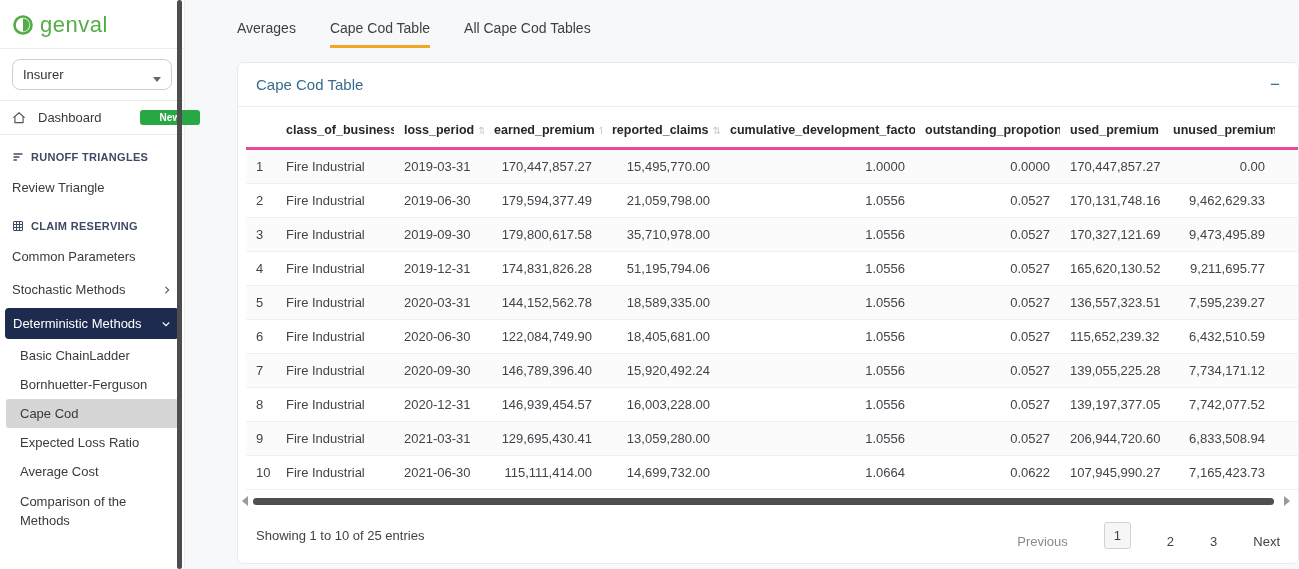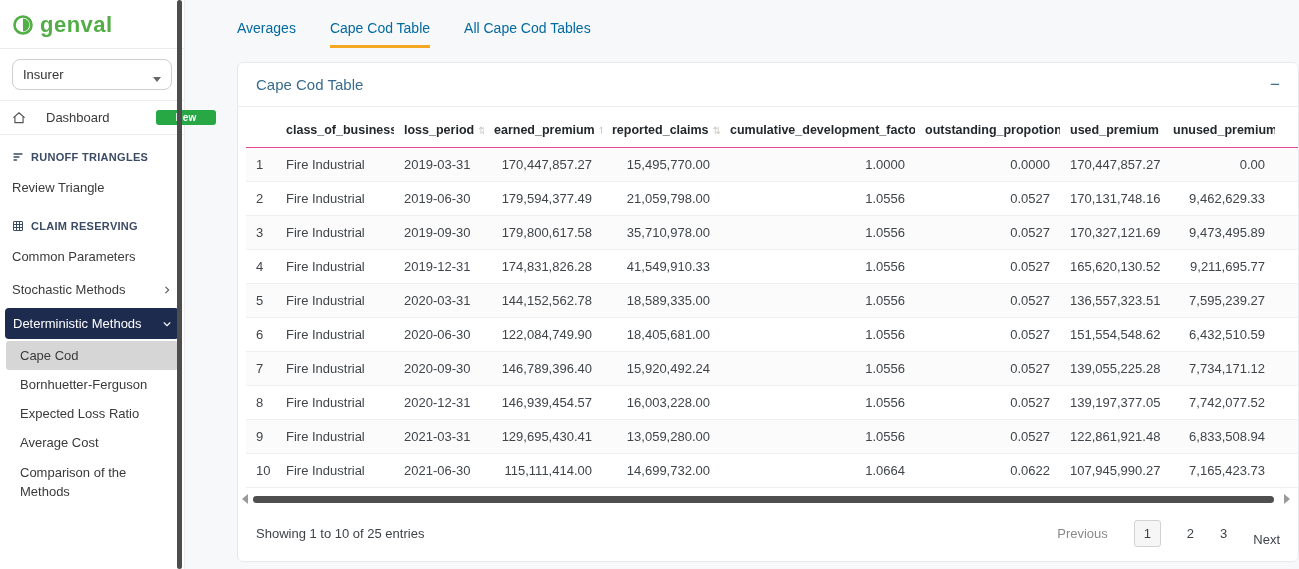--- a/index.html
+++ b/index.html
@@ -14,30 +14,30 @@
   .sidebar {
     width:185px; min-width:185px; height:569px;
     background:#fff; position:relative;
     border-right:1px solid #ececec;
   }
   .sidebar-scrollbar {
     position:absolute; right:2px; top:0; width:5px; height:569px;
     background:#4d4d4d; border-radius:3px;
   }
   .logo-row { display:flex; align-items:center; gap:6px; padding:12px 12px 10px 12px; }
-  .logo-text { font-size:22px; font-weight:700; color:#53ae47; letter-spacing:0.5px;text-align:right; }
+  .logo-text { font-size:22px; font-weight:400; color:#53ae47; letter-spacing:0.5px;text-align:right; }
   .divider { border-bottom:1px solid #ececec; }
   .insurer-select {
     margin:10px 12px; border:1px solid #cfcfcf; border-radius:8px;
     padding:7px 10px; font-size:13px; color:#333;
     display:flex; align-items:flex-end; justify-content:space-between; cursor:pointer;
   }
   .caret-down { width:0; height:0; border-left:4px solid transparent; border-right:4px solid transparent; border-top:5px solid #666; }
   .nav-item {
-    display:flex; align-items:center; gap:20px;
+    display:flex; align-items:center; gap:12px;
     padding:9px 12px; font-size:13px; color:#3a3a3a; cursor:pointer; white-space:nowrap;
   }
   .badge-new {
     background:#28a745; color:#fff; font-size:10px; font-weight:700;
     padding:2px 20px; border-radius:3px; margin-left:26px;
   }
   .section-title {
     display:flex; align-items:center; gap:7px;
     padding:16px 12px 8px 12px; font-size:11px; font-weight:700;
     color:#3c4b64; letter-spacing:0.3px; white-space:nowrap;
@@ -46,58 +46,58 @@
   .nav-active {
     background:#1d2b4f; color:#fff; border-radius:4px; margin:2px 5px;
     padding:8px 8px;
   }
   .nav-active .chev { margin-left:auto; }
   .sub-item { padding:7px 12px 7px 20px; font-size:13px; color:#3a3a3a; cursor:pointer; white-space:nowrap; }
   .sub-item.wrap { white-space:normal; line-height:1.45; }
   .sub-active { background:#d6d6d6; border-radius:3px; margin:0 6px; padding-left:14px; }
   
   .main { flex:1; padding:20px 14px 0 52px; position:relative; }
-  .tabs { display:flex; gap:34px; font-size:14px; color:#0369a1; margin-bottom:14px; }
+  .tabs { display:flex; gap:34px; font-size:14px; color:#404040; margin-bottom:14px; }
   .tab { padding-bottom:9px; cursor:pointer; border-bottom:3px solid transparent; }
   .tab.active { border-bottom:3px solid #f5a623; }
   .card {
     background:#fff; border:1px solid #e7eaec; border-radius:6px;
     width:1062px; overflow:hidden;
   }
   .card-header {
     display:flex; align-items:center; justify-content:space-between;
     padding:13px 18px; border-bottom:1px solid #ededed;
   }
   .card-title { font-size:15px; font-weight:400; color:#3a6b8c; }
   .collapse-btn { background:none; border:none; color:#3a6b8c; font-size:17px; cursor:pointer; line-height:1; }
   .table-wrap { padding:6px 0 0 8px; overflow:hidden; width:100%; }
   table { border-collapse:collapse; table-layout:fixed; width:1089px; font-size:13px; color:#40454a; }
   th {
     text-align:left; font-weight:700; font-size:12.5px; color:#23282c;
-    padding:10px 10px; white-space:nowrap; border-bottom:1px solid #ec4899;
+    padding:10px 10px; white-space:nowrap; border-bottom:3px solid #ec4899;
     overflow:hidden;
   }
   td { padding:9px 10px; border-bottom:1px solid #f0f0f0; white-space:nowrap; overflow:hidden; }
   tbody tr:nth-child(odd) { background:#fbfbfb; }
   th.num, td.num { text-align:right; }
   .sort { color:#c6c6c6; font-size:10px; margin-left:4px; font-weight:400; }
   .col-idx { width:30px; }
   .c0{width:118px}.c1{width:90px}.c2{width:118px}.c3{width:118px}.c4{width:195px}
   .c5{width:145px}.c6{width:103px}.c7{width:112px}.c8{width:60px}
   
   .hscroll { display:flex; align-items:center; margin:5px 8px 2px 4px; height:12px; }
   .tri { width:0; height:0; cursor:pointer; }
   .tri-left { border-top:5px solid transparent; border-bottom:5px solid transparent; border-right:6px solid #9a9a9a; }
   .tri-right { border-top:5px solid transparent; border-bottom:5px solid transparent; border-left:6px solid #9a9a9a; }
   .hthumb { flex:1; height:7px; background:#4f4f4f; border-radius:4px; margin:0 10px 0 5px; cursor:grab; }
   .card-footer {
     display:flex; align-items:center; justify-content:space-between;
     padding:12px 18px 14px 18px; font-size:13px; color:#3e4348;
   }
-  .pagination { display:flex; align-items:center; gap:26px; }
+  .pagination { display:flex; align-items:flex-end; gap:36px; }
   .page-prev { color:#8a8a8a; cursor:pointer; }
   .page-num { cursor:pointer; color:#3e4348; }
   .page-num.active {
     border:1px solid #d2d2d2; background:#f6f6f6; border-radius:3px;
     width:27px; height:27px; display:flex; align-items:center; justify-content:center;
   }
   .page-next { cursor:pointer; color:#3e4348;margin-top:13px; }
   .icon { display:inline-flex; align-items:center; }
 </style>
 </head>
@@ -166,25 +166,28 @@
     </span>
   </div>
   <div class="nav-item nav-active">
     <span>Deterministic Methods</span>
     <span class="icon chev">
       <svg width="10" height="10" viewBox="0 0 24 24" fill="none" stroke="#fff" stroke-width="2.6" stroke-linecap="round">
         <path d="M5 9 l7 7 7 -7"></path>
       </svg>
     </span>
   </div>
+  <div class="sub-item">
+    <span>Basic ChainLadder</span>
+  </div>
+  <div class="sub-item">
+    <span>Bornhuetter-Ferguson</span>
+  </div>
   <div class="sub-item sub-active">
     <span>Cape Cod</span>
-  </div>
-  <div class="sub-item">
-    <span>Bornhuetter-Ferguson</span>
   </div>
   <div class="sub-item">
     <span>Expected Loss Ratio</span>
   </div>
   <div class="sub-item">
     <span>Average Cost</span>
   </div>
   <div class="sub-item wrap" style="max-width:150px;">
     <span>Comparison of the Methods</span>
   </div>
@@ -256,21 +259,21 @@
               <td class="c5 num">0.0527</td>
               <td class="c6 num">170,327,121.69</td>
               <td class="c7 num">9,473,495.89</td>
               <td class="c8 num"></td>
             </tr>
             <tr>
               <td class="col-idx">4</td>
               <td class="c0">Fire Industrial</td>
               <td class="c1">2019-12-31</td>
               <td class="c2 num">174,831,826.28</td>
-              <td class="c3 num">41,549,910.33</td>
+              <td class="c3 num">51,195,794.06</td>
               <td class="c4 num">1.0556</td>
               <td class="c5 num">0.0527</td>
               <td class="c6 num">165,620,130.52</td>
               <td class="c7 num">9,211,695.77</td>
               <td class="c8 num"></td>
             </tr>
             <tr>
               <td class="col-idx">5</td>
               <td class="c0">Fire Industrial</td>
               <td class="c1">2020-03-31</td>
@@ -283,21 +286,21 @@
               <td class="c8 num"></td>
             </tr>
             <tr>
               <td class="col-idx">6</td>
               <td class="c0">Fire Industrial</td>
               <td class="c1">2020-06-30</td>
               <td class="c2 num">122,084,749.90</td>
               <td class="c3 num">18,405,681.00</td>
               <td class="c4 num">1.0556</td>
               <td class="c5 num">0.0527</td>
-              <td class="c6 num">151,554,548.62</td>
+              <td class="c6 num">115,652,239.32</td>
               <td class="c7 num">6,432,510.59</td>
               <td class="c8 num"></td>
             </tr>
             <tr>
               <td class="col-idx">7</td>
               <td class="c0">Fire Industrial</td>
               <td class="c1">2020-09-30</td>
               <td class="c2 num">146,789,396.40</td>
               <td class="c3 num">15,920,492.24</td>
               <td class="c4 num">1.0556</td>
@@ -319,21 +322,21 @@
               <td class="c8 num"></td>
             </tr>
             <tr>
               <td class="col-idx">9</td>
               <td class="c0">Fire Industrial</td>
               <td class="c1">2021-03-31</td>
               <td class="c2 num">129,695,430.41</td>
               <td class="c3 num">13,059,280.00</td>
               <td class="c4 num">1.0556</td>
               <td class="c5 num">0.0527</td>
-              <td class="c6 num">122,861,921.48</td>
+              <td class="c6 num">206,944,720.60</td>
               <td class="c7 num">6,833,508.94</td>
               <td class="c8 num"></td>
             </tr>
             <tr>
               <td class="col-idx">10</td>
               <td class="c0">Fire Industrial</td>
               <td class="c1">2021-06-30</td>
               <td class="c2 num">115,111,414.00</td>
               <td class="c3 num">14,699,732.00</td>
               <td class="c4 num">1.0664</td>

